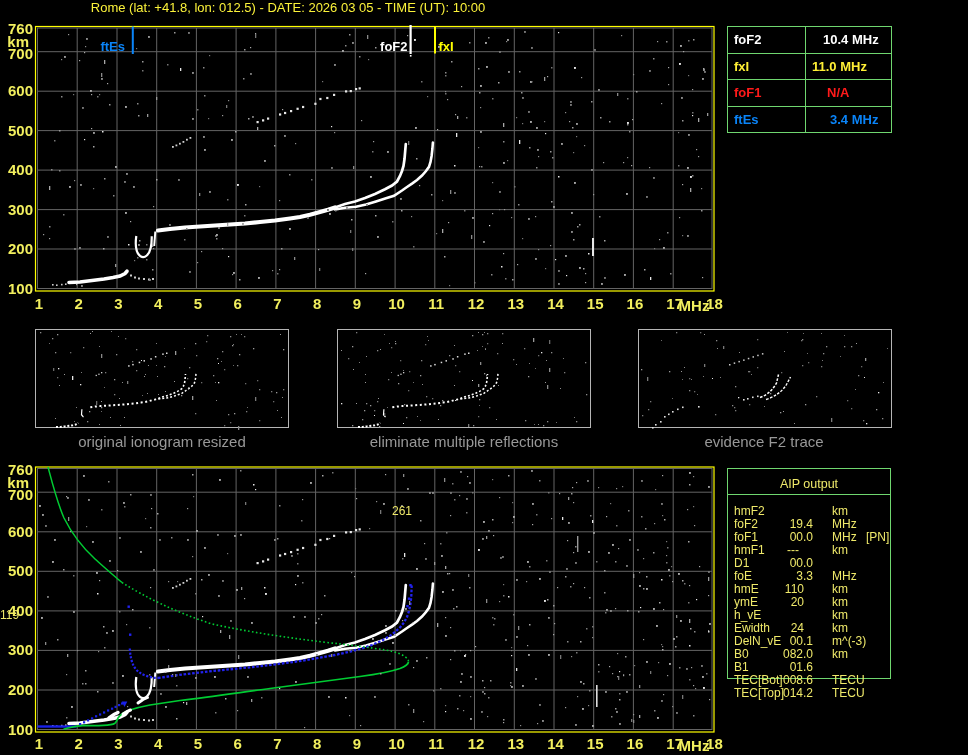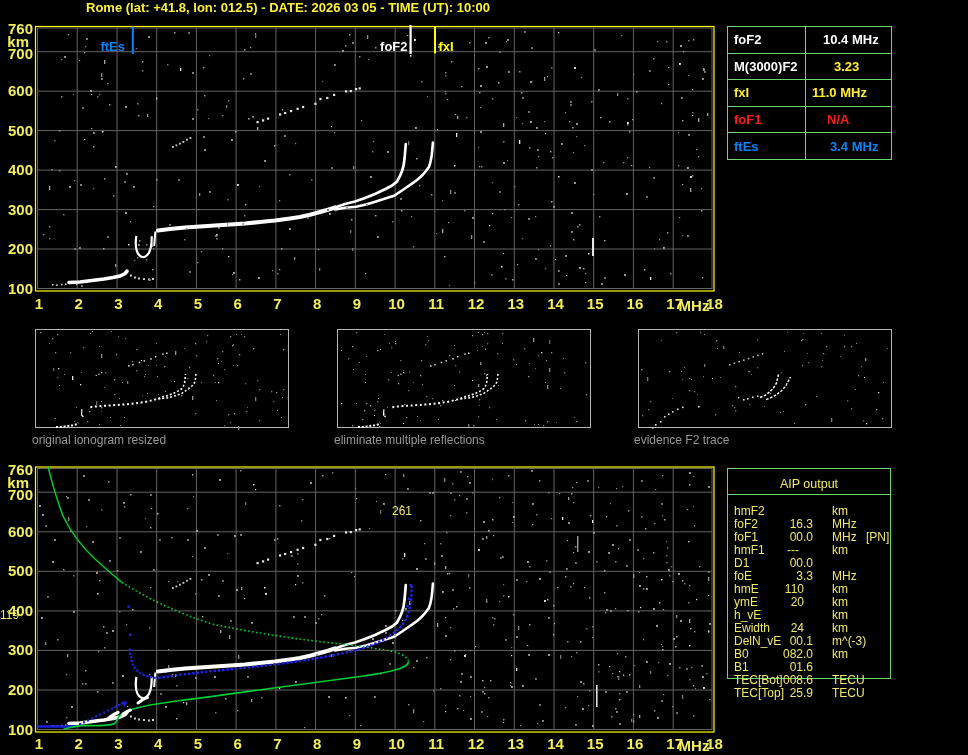--- a/index.html
+++ b/index.html
@@ -1,19 +1,19 @@
 <!DOCTYPE html>
 <html><head><meta charset="utf-8"><style>
 html,body{margin:0;padding:0;background:#000;width:968px;height:755px;overflow:hidden}
 *{box-sizing:border-box}
 body{font-family:"Liberation Sans",sans-serif;position:relative}
 .axl text{fill:#f2ef5e;font-family:"Liberation Sans",sans-serif;font-size:15px;font-weight:bold}
 .mk{font-family:"Liberation Sans",sans-serif;font-size:13px;font-weight:bold}
-.cap{position:absolute;color:#989898;font-size:12px;text-align:left;width:260px}
-#title{position:absolute;left:0;top:0px;width:576px;text-align:center;color:#fbf23a;font-size:13px;font-weight:bold}
+.cap{position:absolute;color:#989898;font-size:15px;text-align:center;width:260px}
+#title{position:absolute;left:0;top:0px;width:576px;text-align:center;color:#fbf23a;font-size:13px;font-weight:normal}
 table{border-collapse:collapse;position:absolute;background:#000}
 #aut{left:727px;top:26px;width:165px;font-size:13px;font-weight:bold;color:#fff}
 #aut td{border:1px solid #6fd66f;padding:0;height:26.6px;white-space:nowrap}
 #aut td.l{padding-left:6px;width:78px}
 #aut .ti{text-align:center;color:#ffef35;font-size:13.5px;letter-spacing:-0.6px;height:25.5px}
 #aip{position:absolute;left:727px;top:468px;width:164px;height:211px;border:1px solid #6fd66f}
 #aip .ti{position:absolute;top:0;left:0;right:0;height:26px;border-bottom:1px solid #6fd66f;color:#efe96a;font-size:12.5px;text-align:center;line-height:31px}
 .ar{position:absolute;color:#efe96a;font-size:12px;white-space:pre;left:8px}
 </style></head><body>
 <div id="title">Rome (lat: +41.8, lon: 012.5) - DATE: 2026 03 05 - TIME (UT): 10:00</div>
@@ -1523,45 +1523,41 @@
 <div class="cap" style="left:32px;top:433px">original ionogram resized</div>
 <div class="cap" style="left:334px;top:433px">eliminate multiple reflections</div>
 <div class="cap" style="left:634px;top:433px">evidence F2 trace</div>
 <table id="aut">
 <tbody>
 <tr>
         <td class="l">foF2</td>
         <td style="padding-left:17px">10.4 MHz</td>
       </tr>
 <tr>
-        <td class="l">M(3000)F2</td>
-        <td style="padding-left:28px;color:#ffef35">3.23</td>
-      </tr>
-<tr>
         <td class="l" style="color:#ffef35">fxI</td>
         <td style="padding-left:6px;color:#ffef35">11.0 MHz</td>
       </tr>
 <tr>
         <td class="l" style="color:#ff1a1a">foF1</td>
         <td style="padding-left:21px;color:#ff1a1a">N/A</td>
       </tr>
 <tr>
         <td class="l" style="color:#0a84f8">ftEs</td>
         <td style="padding-left:24px;color:#0a84f8">3.4 MHz</td>
       </tr>
 </tbody>
   </table>
 <div id="aip">
     <div class="ti">AIP output</div>
   </div>
 <div class="ar" style="left:734px;top:504px">hmF2</div>
 <div class="ar" style="left:0;top:504px;width:804px;text-align:center">261</div>
 <div class="ar" style="left:832px;top:504px">km</div>
 <div class="ar" style="left:734px;top:517px">foF2</div>
-<div class="ar" style="left:0;top:517px;width:813px;text-align:right">16.3</div>
+<div class="ar" style="left:0;top:517px;width:813px;text-align:right">19.4</div>
 <div class="ar" style="left:832px;top:517px">MHz</div>
 <div class="ar" style="left:734px;top:530px">foF1</div>
 <div class="ar" style="left:0;top:530px;width:813px;text-align:right">00.0</div>
 <div class="ar" style="left:832px;top:530px">MHz</div>
 <div class="ar" style="left:866px;top:530px">[PN]</div>
 <div class="ar" style="left:734px;top:543px">hmF1</div>
 <div class="ar" style="left:0;top:543px;width:799px;text-align:right">---</div>
 <div class="ar" style="left:832px;top:543px">km</div>
 <div class="ar" style="left:734px;top:556px">D1</div>
 <div class="ar" style="left:0;top:556px;width:813px;text-align:right">00.0</div>
@@ -1585,13 +1581,13 @@
 <div class="ar" style="left:832px;top:634px">m^(-3)</div>
 <div class="ar" style="left:734px;top:647px">B0</div>
 <div class="ar" style="left:0;top:647px;width:813px;text-align:right">082.0</div>
 <div class="ar" style="left:832px;top:647px">km</div>
 <div class="ar" style="left:734px;top:660px">B1</div>
 <div class="ar" style="left:0;top:660px;width:813px;text-align:right">01.6</div>
 <div class="ar" style="left:734px;top:673px">TEC[Bot]</div>
 <div class="ar" style="left:0;top:673px;width:813px;text-align:right">008.6</div>
 <div class="ar" style="left:832px;top:673px">TECU</div>
 <div class="ar" style="left:734px;top:686px">TEC[Top]</div>
-<div class="ar" style="left:0;top:686px;width:813px;text-align:right">25.9</div>
+<div class="ar" style="left:0;top:686px;width:813px;text-align:right">014.2</div>
 <div class="ar" style="left:832px;top:686px">TECU</div>
 </body></html>

